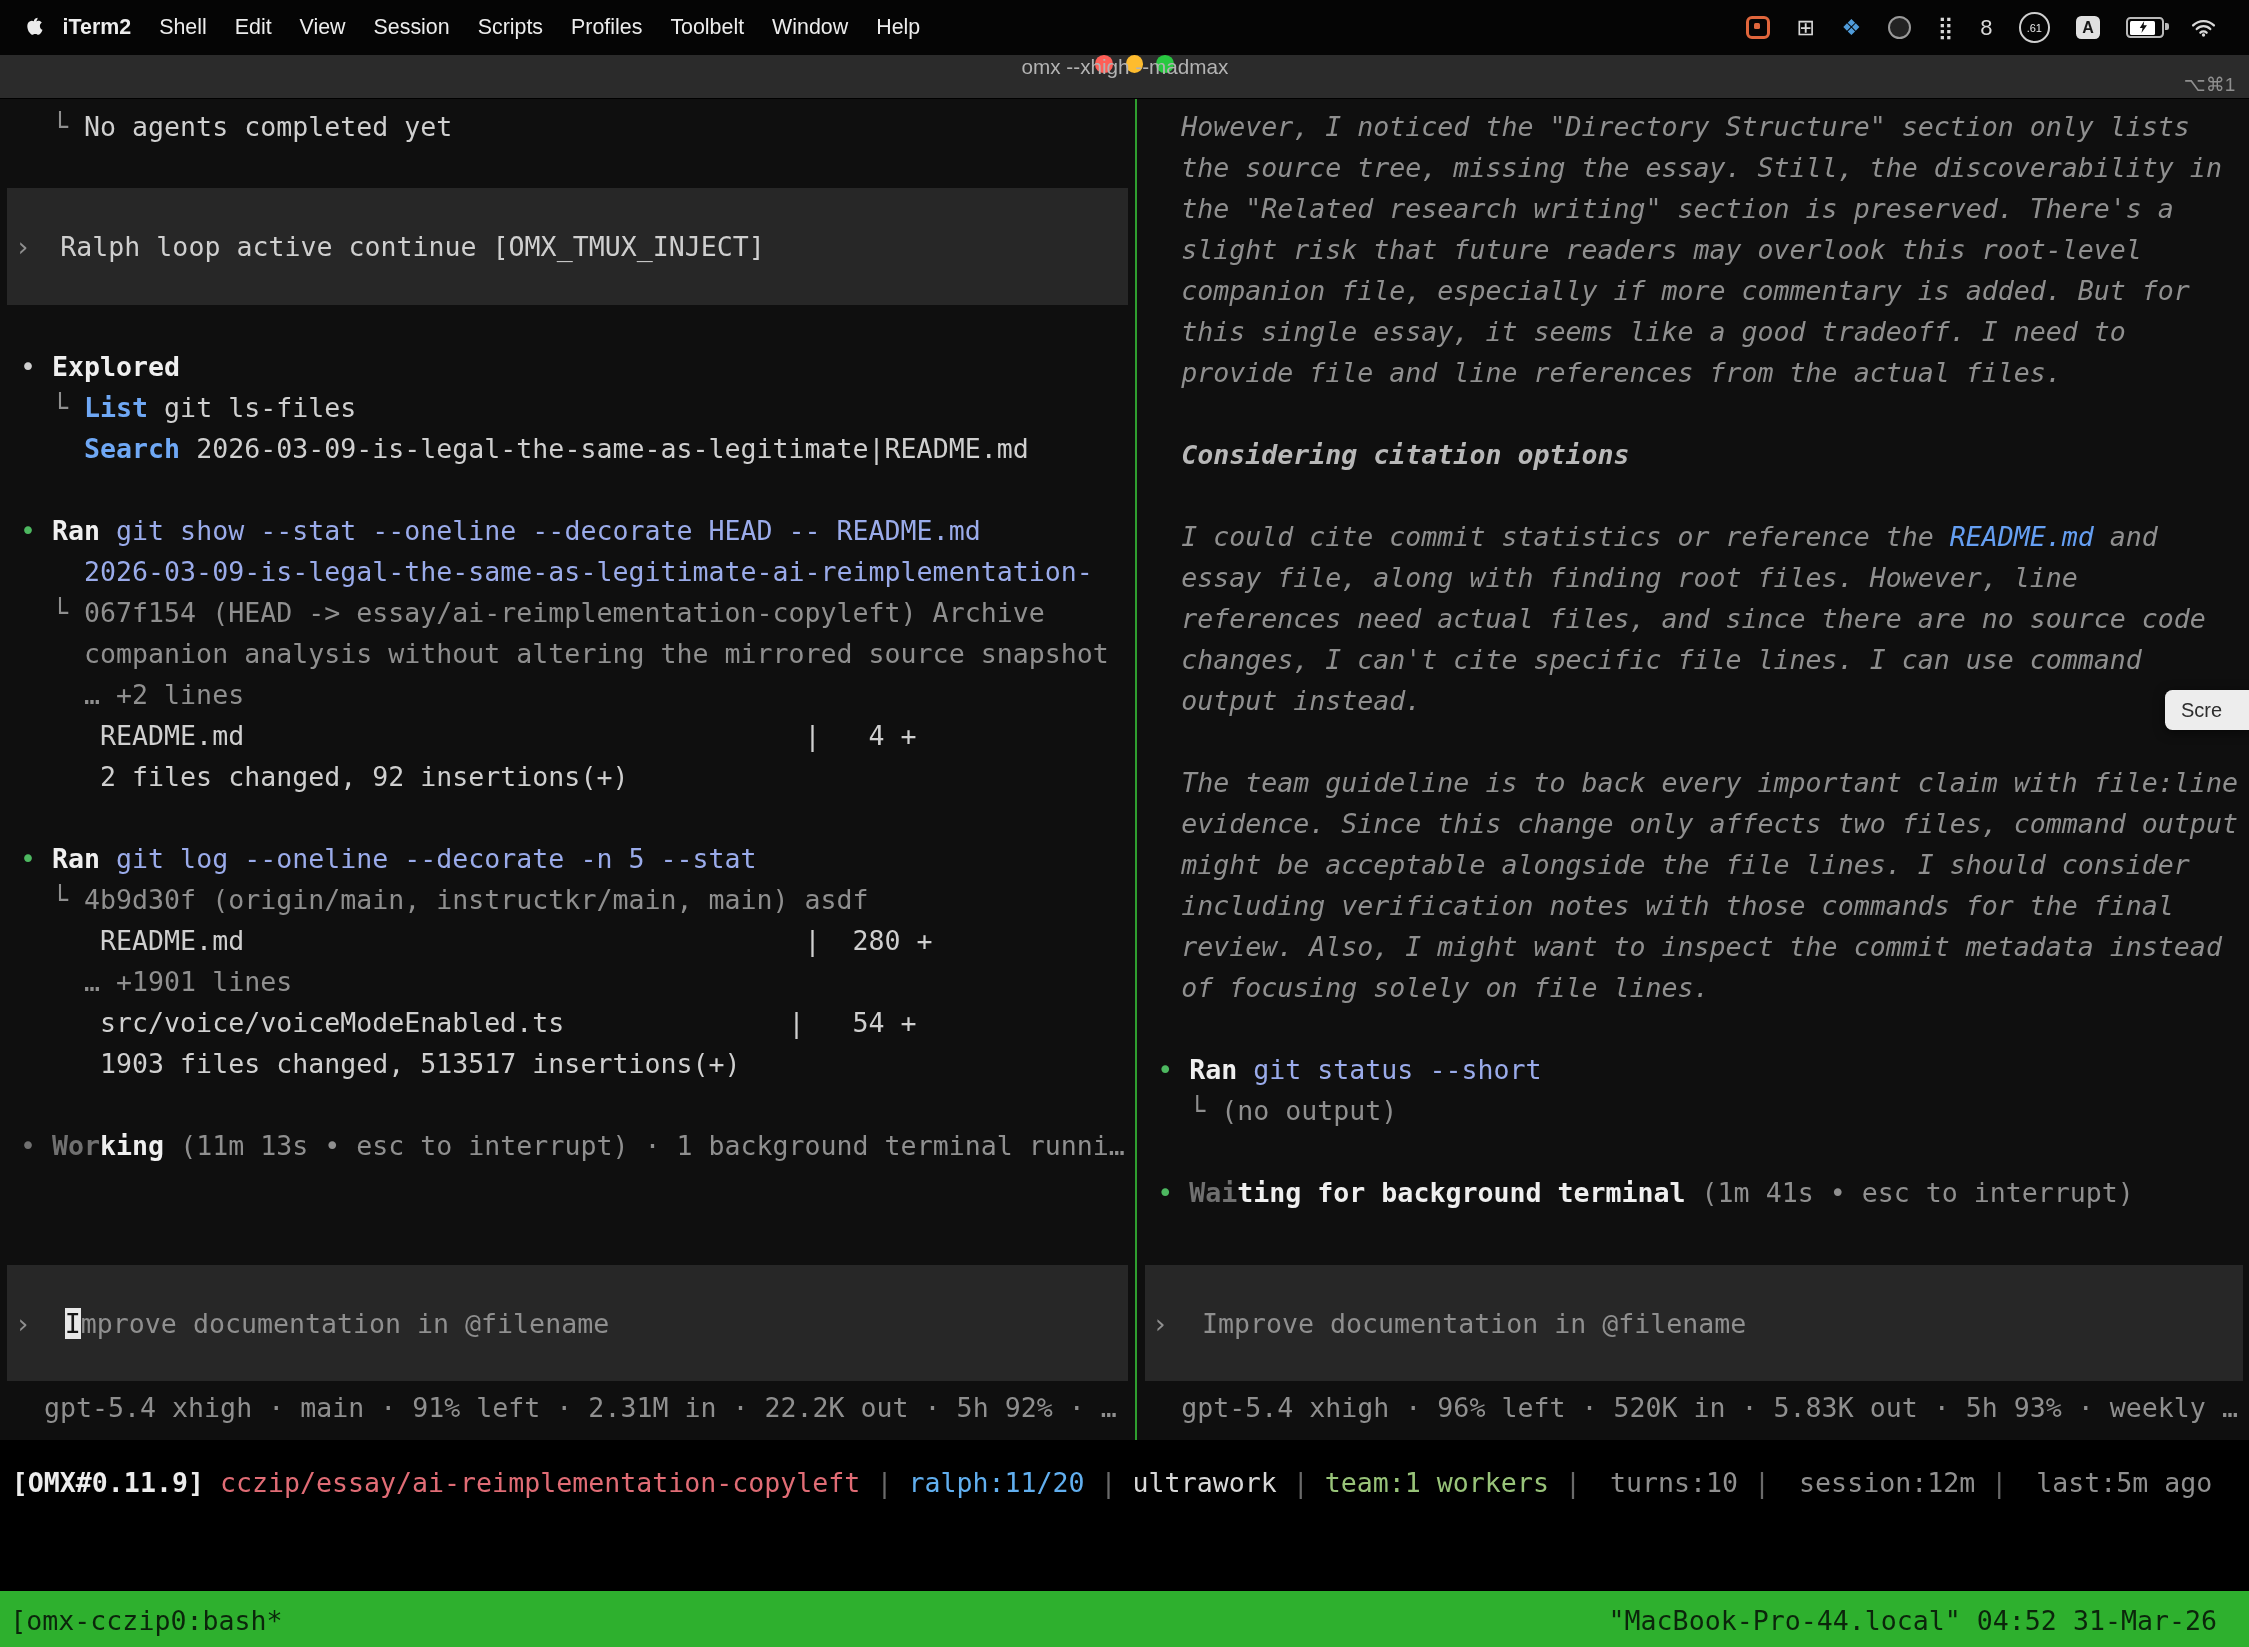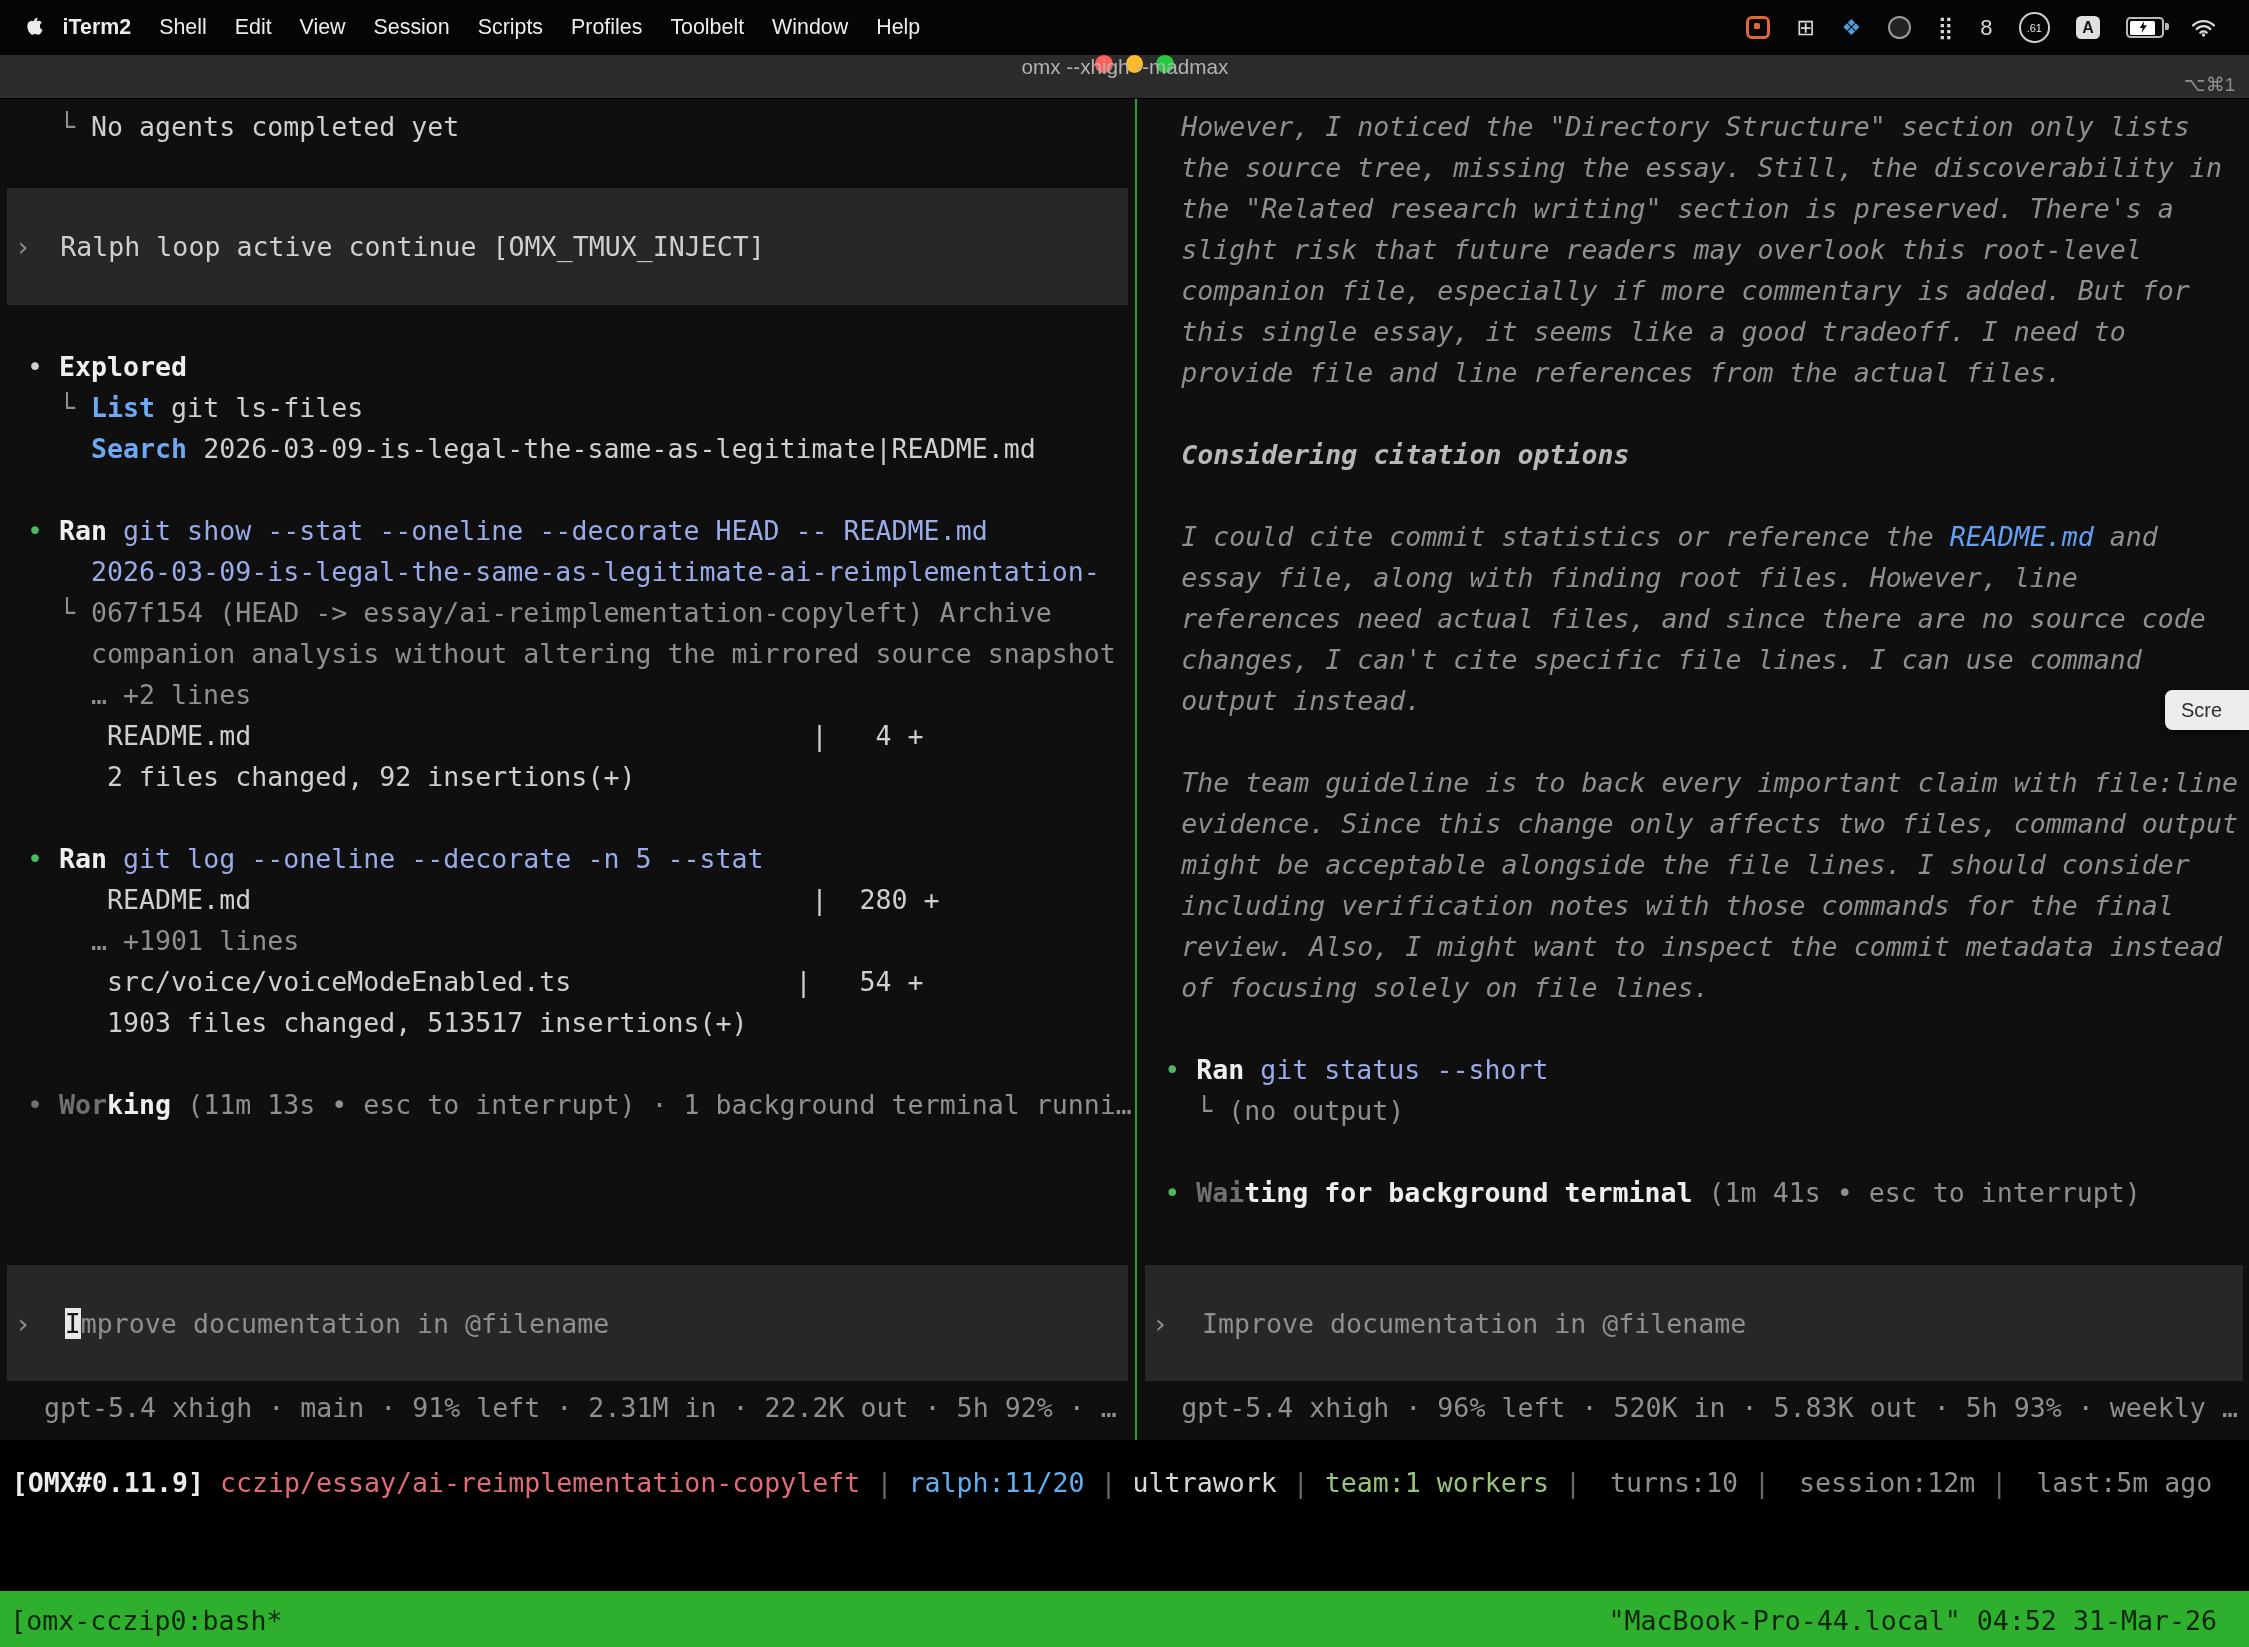--- a/index.html
+++ b/index.html
@@ -41,21 +41,21 @@
   .hotkey{margin-left:auto;padding-right:14.8px;color:#8f8f8f;font-size:19px;position:relative;z-index:2;}
 
   
   .term{height:1550px;display:flex;flex-direction:column;background:#000;}
   .panes{display:flex;height:1342px;background:#0f0f0f;}
   .pane{display:flex;flex-direction:column;padding:7.4px 0 11.8px;box-sizing:border-box;overflow:hidden;}
   .pane.left{width:1135px;}
   .vdivider{width:2.2px;background:#2f9e2f;}
   .pane.right{flex:1;}
 
-  .tline{height:41px;line-height:41px;font-size:26.6px;white-space:pre;padding-left:27px;overflow:hidden;flex:none;}
+  .tline{height:41px;line-height:41px;font-size:26.6px;white-space:pre;padding-left:20px;overflow:hidden;flex:none;}
   .blank{height:41px;flex:none;}
   .ind2{padding-left:44px;}
   .it{font-style:italic;}
 
   .wh{color:#cfcfcf;}
   .br{color:#efefef;font-weight:bold;}
   .gy{color:#8f8f8f;}
   .dm{color:#707070;}
   .b{font-weight:bold;}
   .gn{color:#4db860;}
@@ -171,20 +171,21 @@
         <div class="blank"></div>
         <div class="tline"><span class="gn">• </span><span class="br">Ran </span><span class="cmd">git show --stat --oneline --decorate HEAD -- README.md</span></div>
         <div class="tline"><span class="cmd">    2026-03-09-is-legal-the-same-as-legitimate-ai-reimplementation-</span></div>
         <div class="tline"><span class="gy">  └ </span><span class="gy">067f154 (HEAD -&gt; essay/ai-reimplementation-copyleft) Archive</span></div>
         <div class="tline"><span class="gy">    companion analysis without altering the mirrored source snapshot</span></div>
         <div class="tline"><span class="gy">    … +2 lines</span></div>
         <div class="tline"><span class="wh">     README.md                                   |   4 +</span></div>
         <div class="tline"><span class="wh">     2 files changed, 92 insertions(+)</span></div>
         <div class="blank"></div>
         <div class="tline"><span class="gn">• </span><span class="br">Ran </span><span class="cmd">git log --oneline --decorate -n 5 --stat</span></div>
+        <div class="tline"><span class="gy">  └ </span><span class="gy">4b9d30f (origin/main, instructkr/main, main) asdf</span></div>
         <div class="tline"><span class="wh">     README.md                                   |  280 +</span></div>
         <div class="tline"><span class="gy">    … +1901 lines</span></div>
         <div class="tline"><span class="wh">     src/voice/voiceModeEnabled.ts              |   54 +</span></div>
         <div class="tline"><span class="wh">     1903 files changed, 513517 insertions(+)</span></div>
         <div class="blank"></div>
         <div class="tline"><span class="dm">• </span><span class="dm b">Wor</span><span class="br">king</span><span class="gy"> (11m 13s • esc to interrupt) · 1 background terminal runni…</span></div>
 
         <div class="inputbox">
           <span class="gy">›</span>
           <span class="itext"><span class="cursor">I</span><span class="gy">mprove documentation in @filename</span></span>

